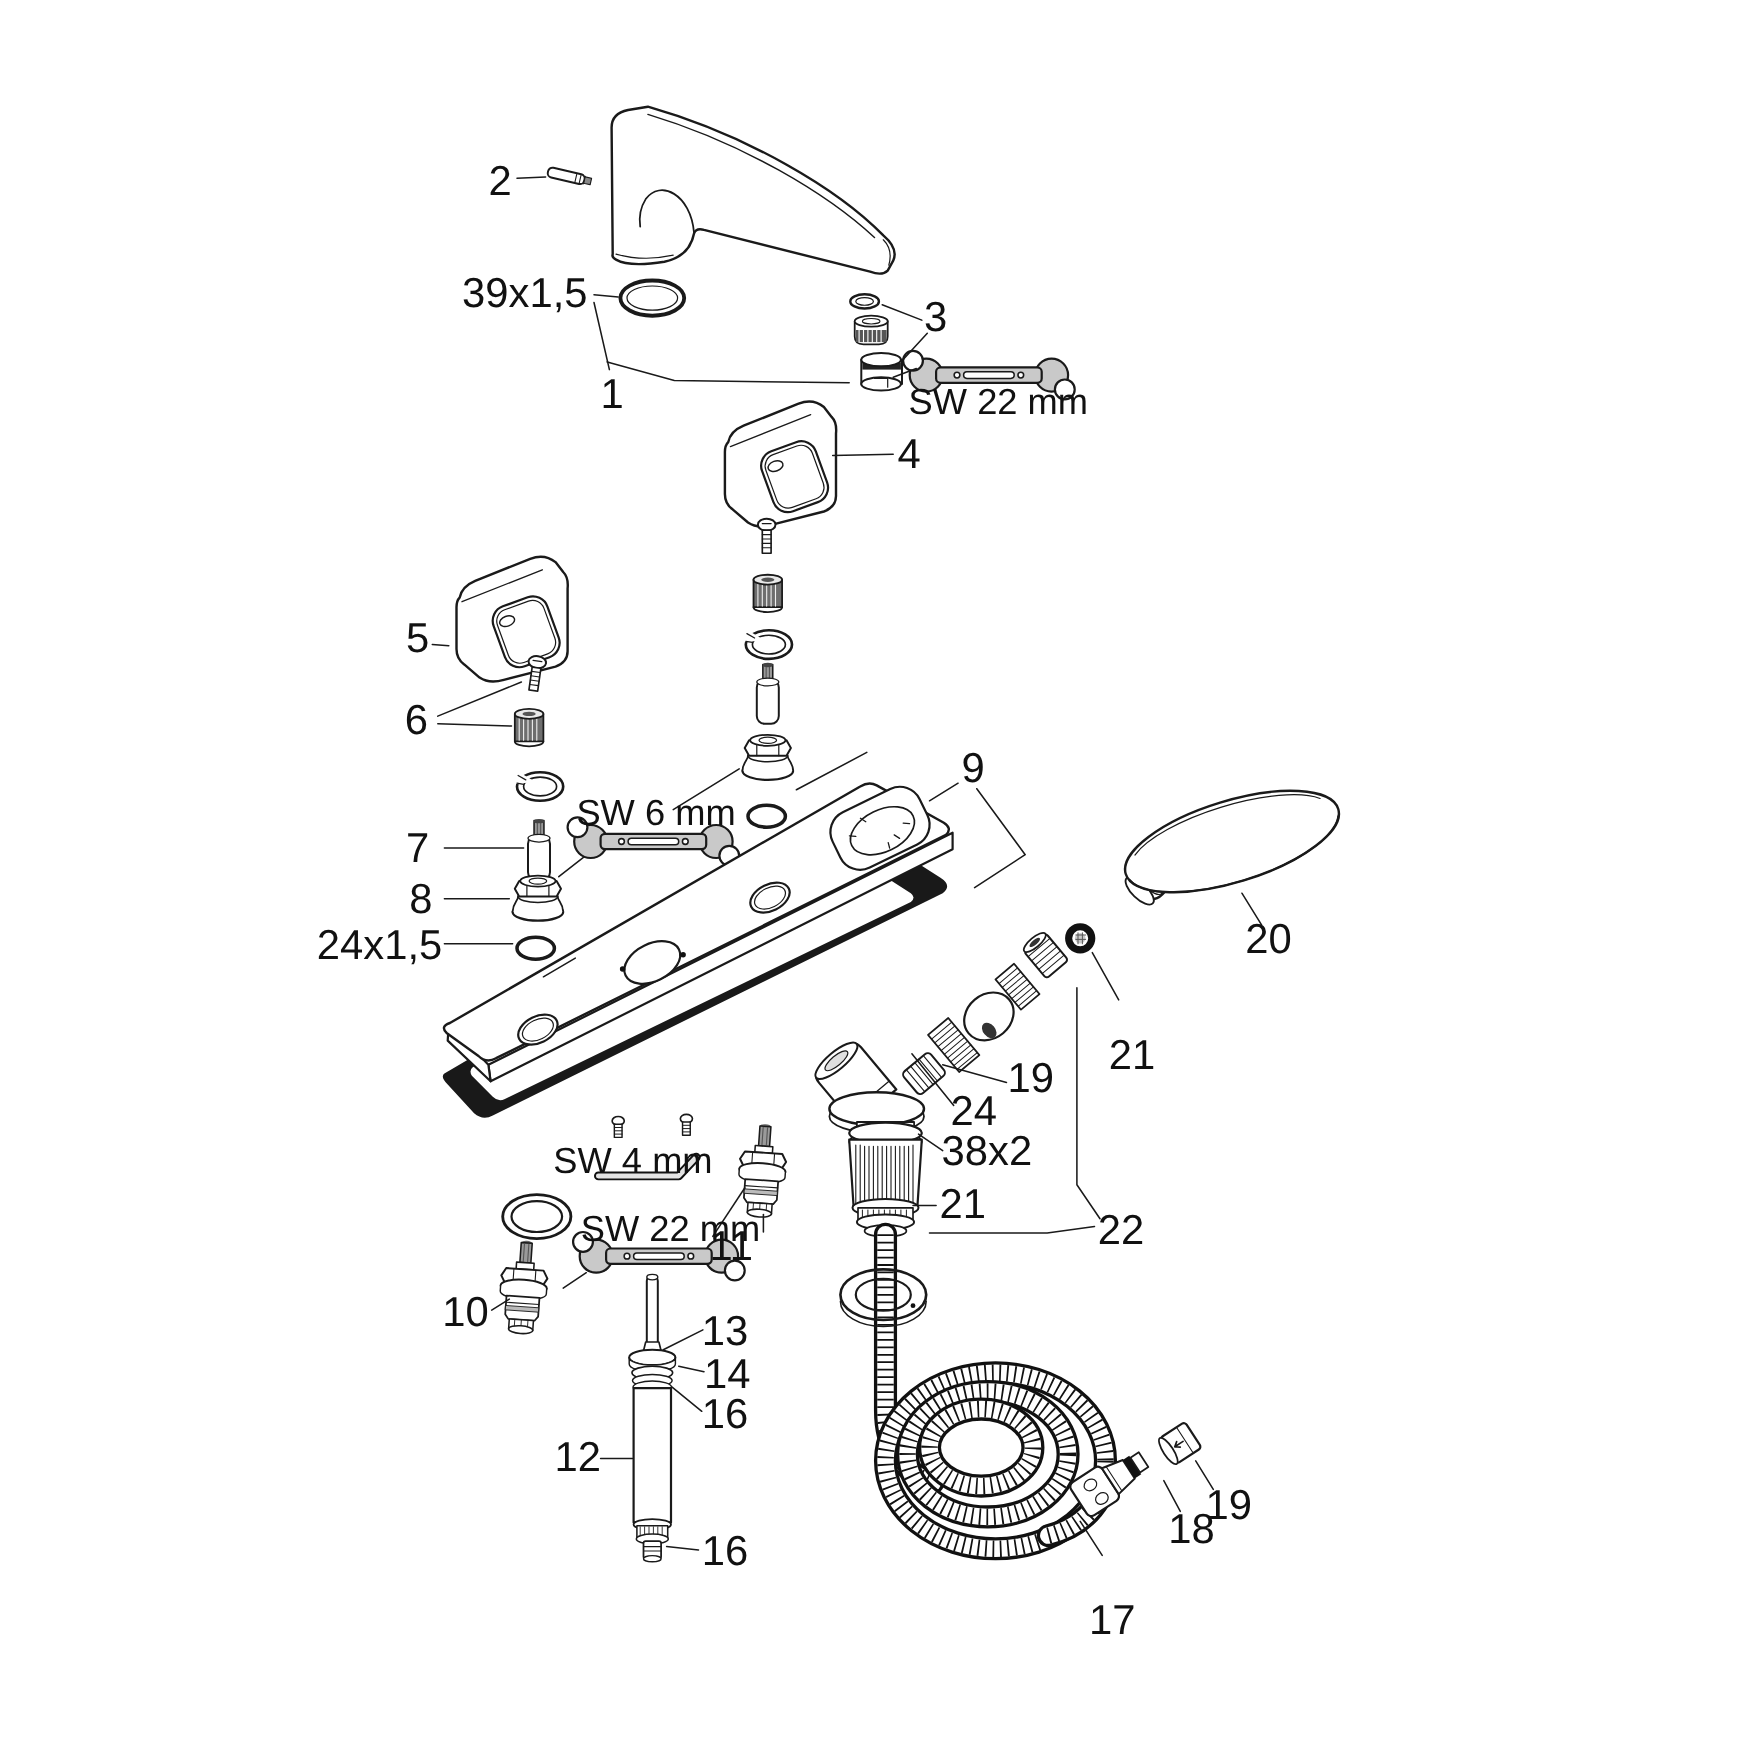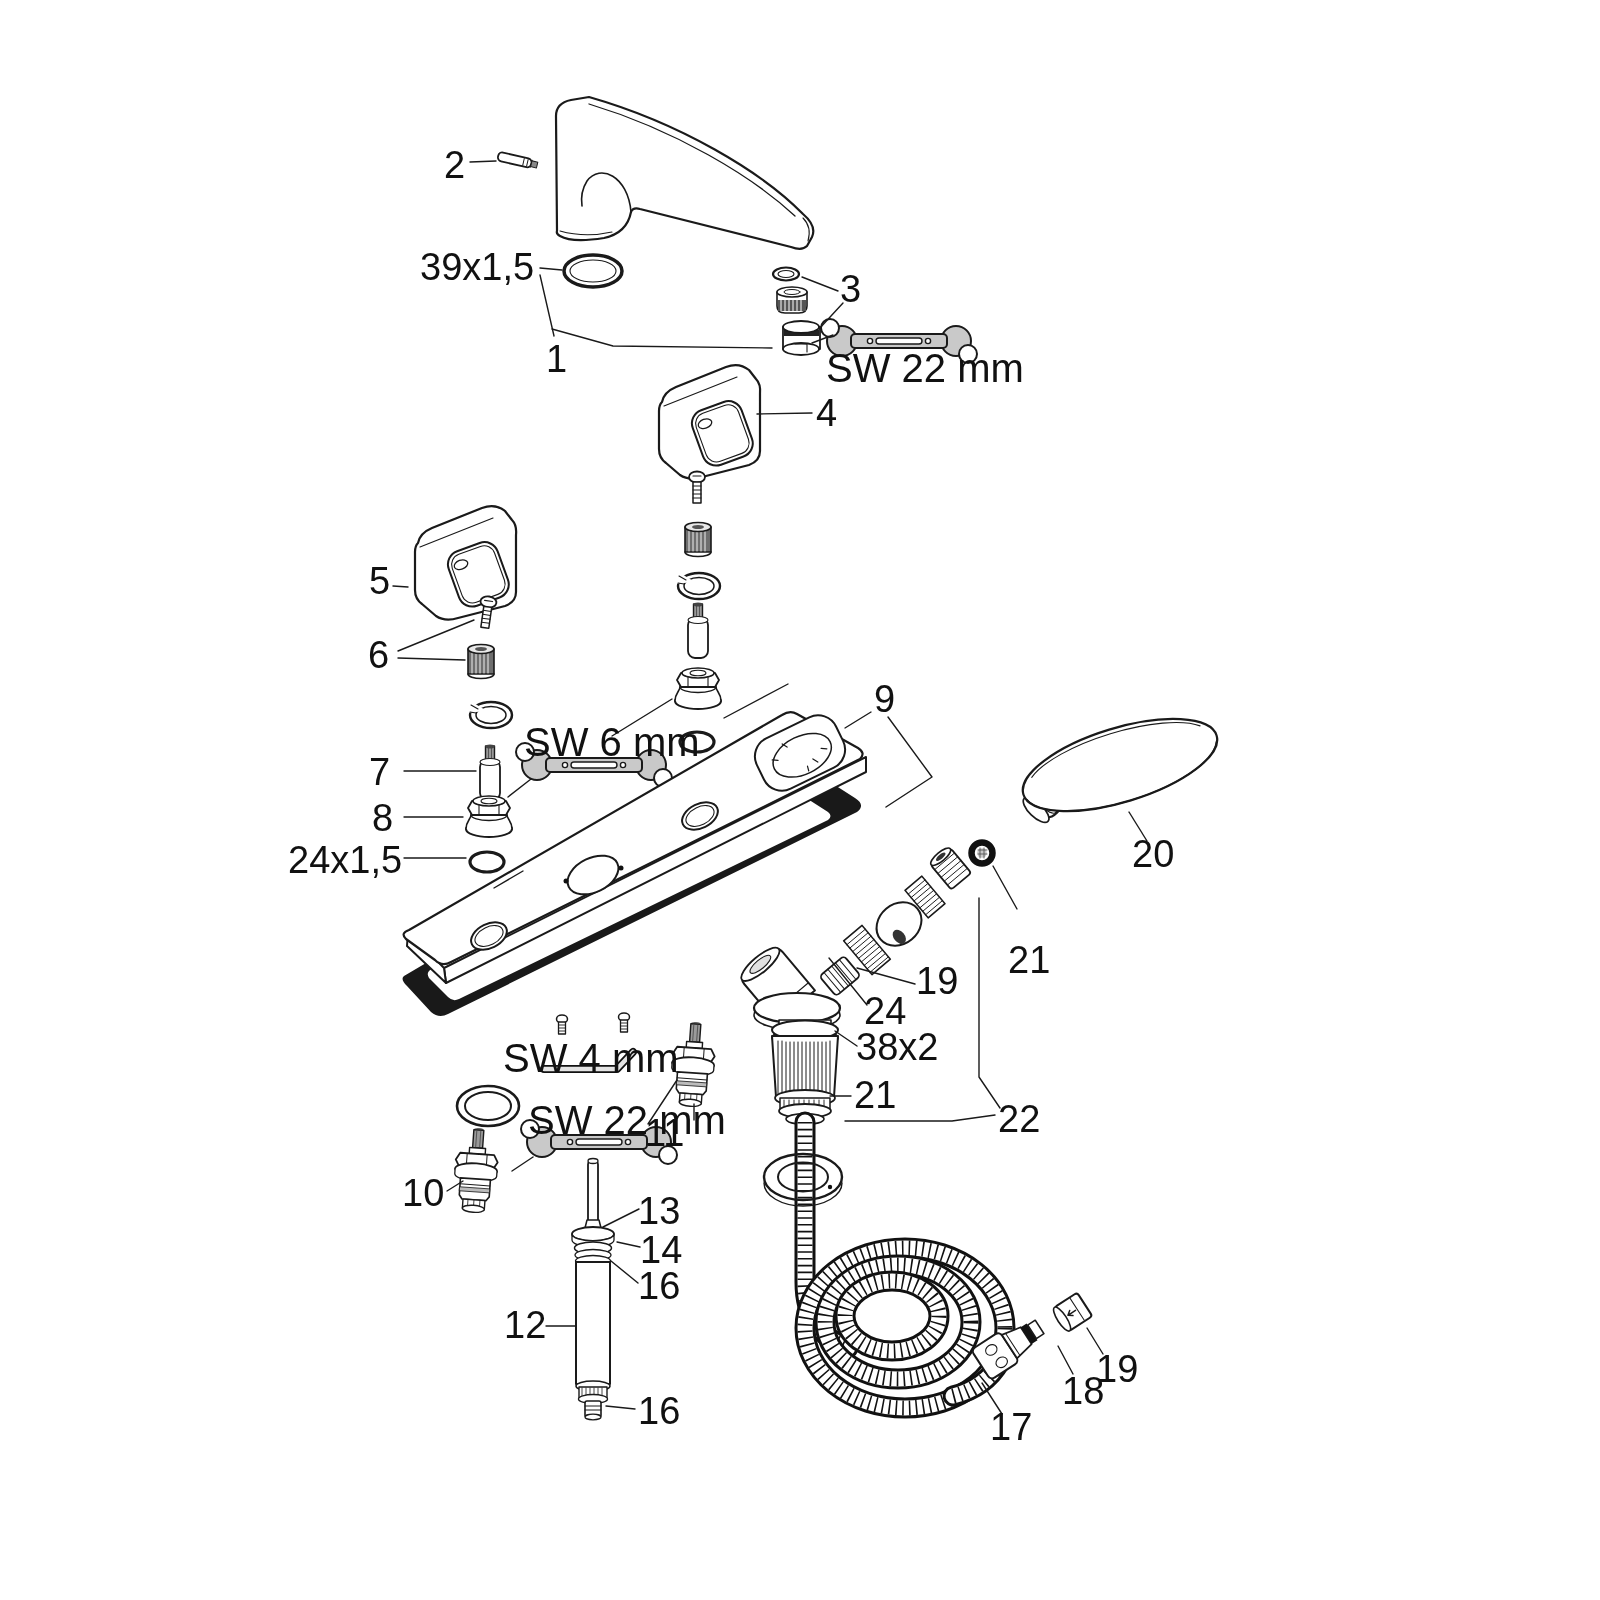--- a/index.html
+++ b/index.html
@@ -1,21 +1,21 @@
 <!DOCTYPE html>
 <html><head>
 <meta charset="utf-8">
 <style>
   html,body{margin:0;padding:0;background:#fff;}
   .stage{position:relative;width:1600px;height:1600px;background:#fff;overflow:hidden;
          font-family:"Liberation Sans",sans-serif;}
   .stage svg{position:absolute;left:0;top:0;}
   .lbl{position:absolute;font-size:38px;line-height:1;color:#111;white-space:nowrap;
        font-family:"Liberation Sans",sans-serif;}
-  .lbl.sm{font-size:40px;}
+  .lbl.sm{font-size:33px;}
 </style>
 </head>
 <body>
 
 <div class="stage">
 
 <svg width="1600" height="1600" viewBox="0 0 1600 1600">
 <defs>
   <g id="wrench">
     <circle cx="14" cy="12" r="15" fill="#c9c9c9" stroke="#1a1a1a" stroke-width="2"></circle>
@@ -392,17 +392,17 @@
 <div class="lbl" style="left:998px;top:1100px">22</div>
 <div class="lbl sm" style="left:503px;top:1038px">SW 4 mm</div>
 <div class="lbl" style="left:645px;top:1114px">11</div>
 <div class="lbl sm" style="left:528px;top:1100px">SW 22 mm</div>
 <div class="lbl" style="left:402px;top:1174px">10</div>
 <div class="lbl" style="left:638px;top:1192px">13</div>
 <div class="lbl" style="left:640px;top:1231px">14</div>
 <div class="lbl" style="left:638px;top:1267px">16</div>
 <div class="lbl" style="left:504px;top:1306px">12</div>
 <div class="lbl" style="left:638px;top:1392px">16</div>
-<div class="lbl" style="left:990px;top:1408px">17</div>
+<div class="lbl" style="left:990px;top:1454px">17</div>
 <div class="lbl" style="left:1062px;top:1372px">18</div>
 <div class="lbl" style="left:1096px;top:1350px">19</div>
 
 </div>
 
 </body></html>

